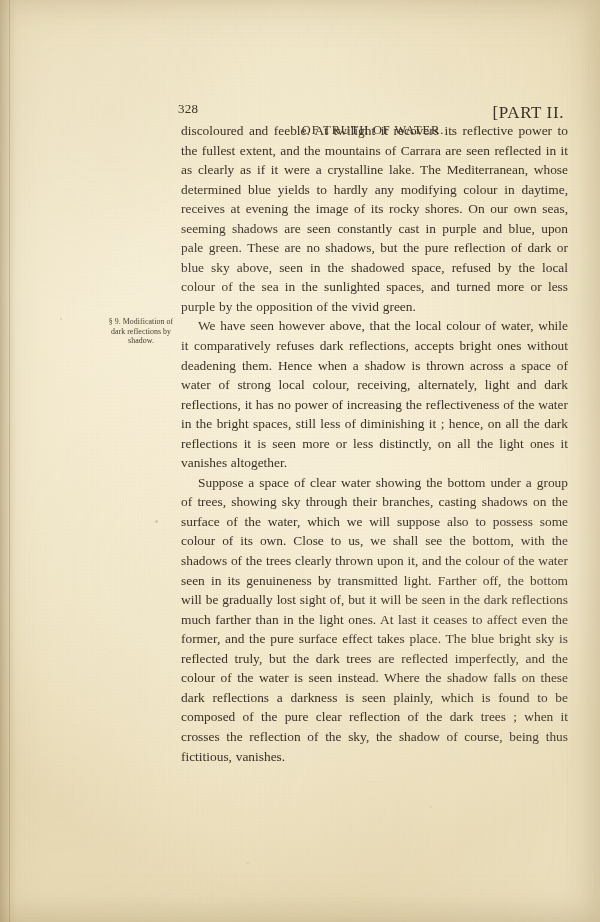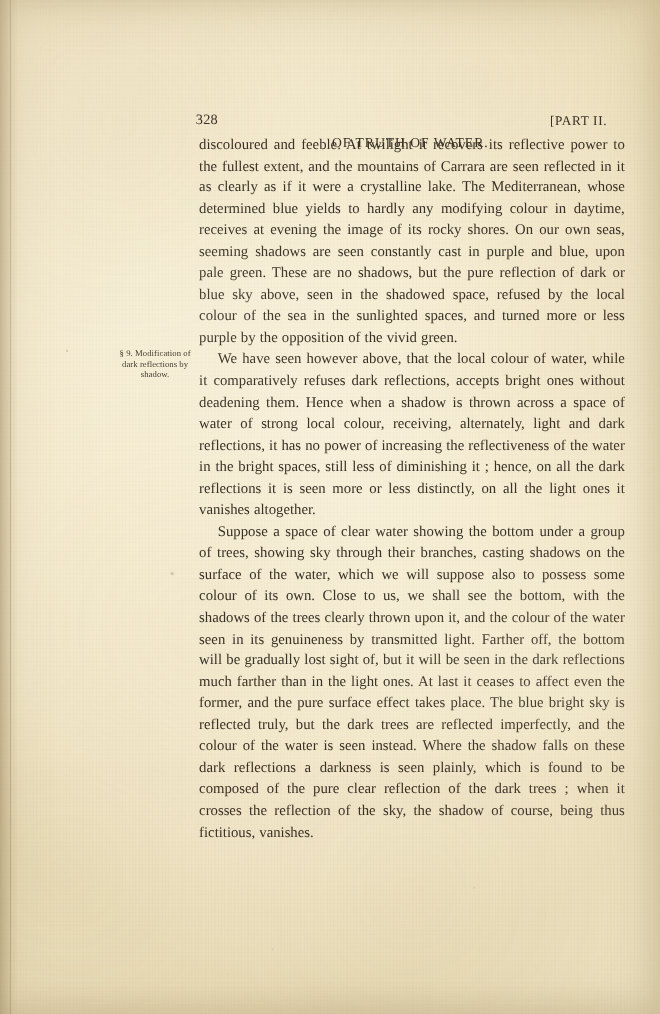--- a/index.html
+++ b/index.html
@@ -104,23 +104,23 @@
     position: absolute;
     left: 0; right: 0; top: 2px;
     text-align: center;
     font-variant: small-caps;
     font-size: 12.4px;
     letter-spacing: .9px;
     margin-top: 20px;
   }
   .rh-part {
     position: absolute;
-    right: 16px; top: 2px;
+    right: 4px; top: 2px;
     font-variant: small-caps;
-    font-size: 12px;
+    font-size: 17px;
     letter-spacing: .6px;
   }
 
   .column {
     position: absolute;
     left: 181px;
     top: 121px;
     width: 387px;
   }
 

